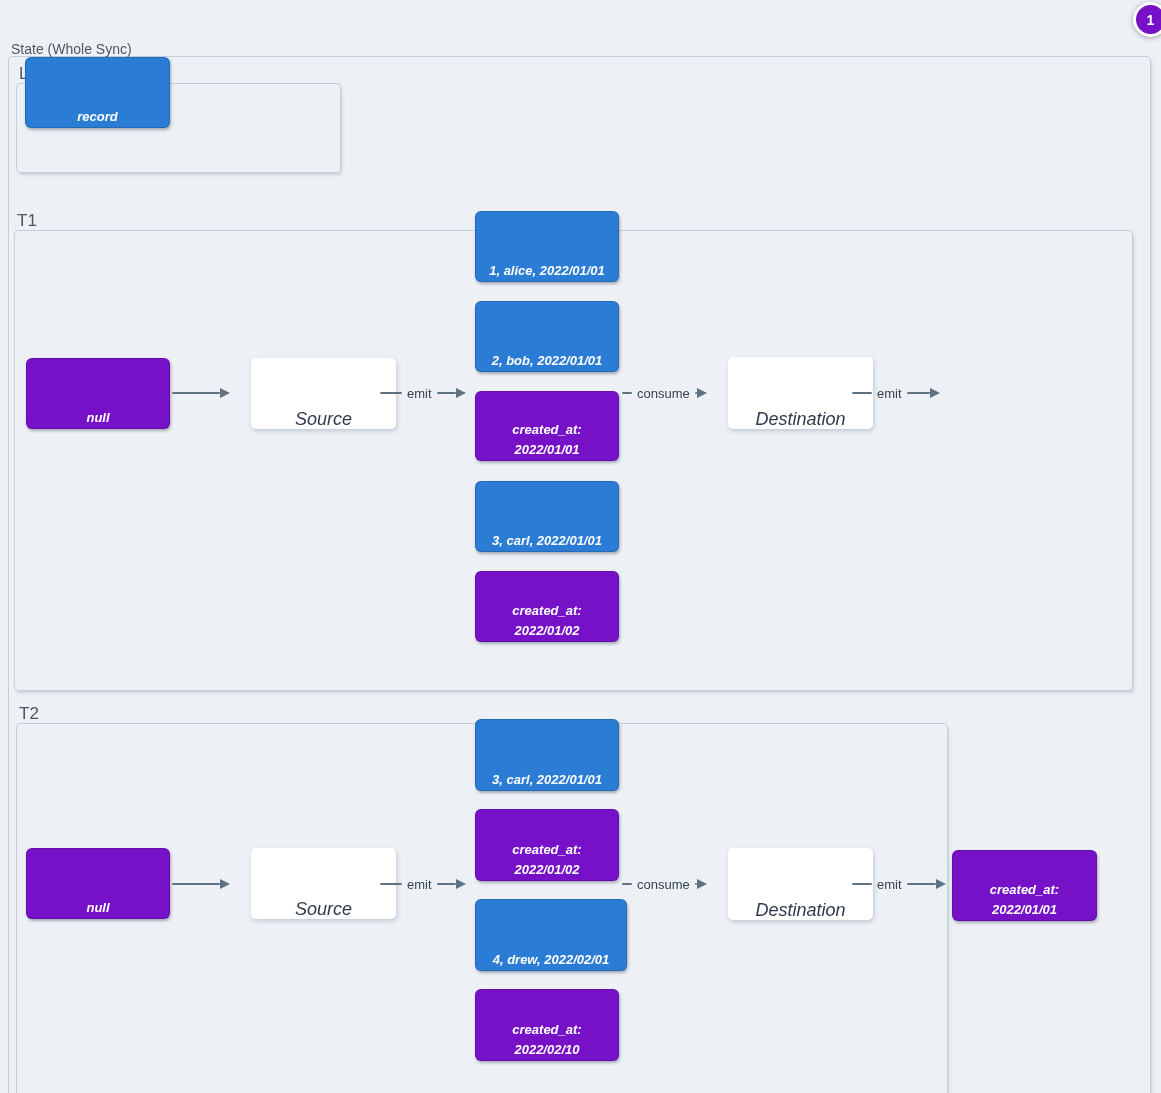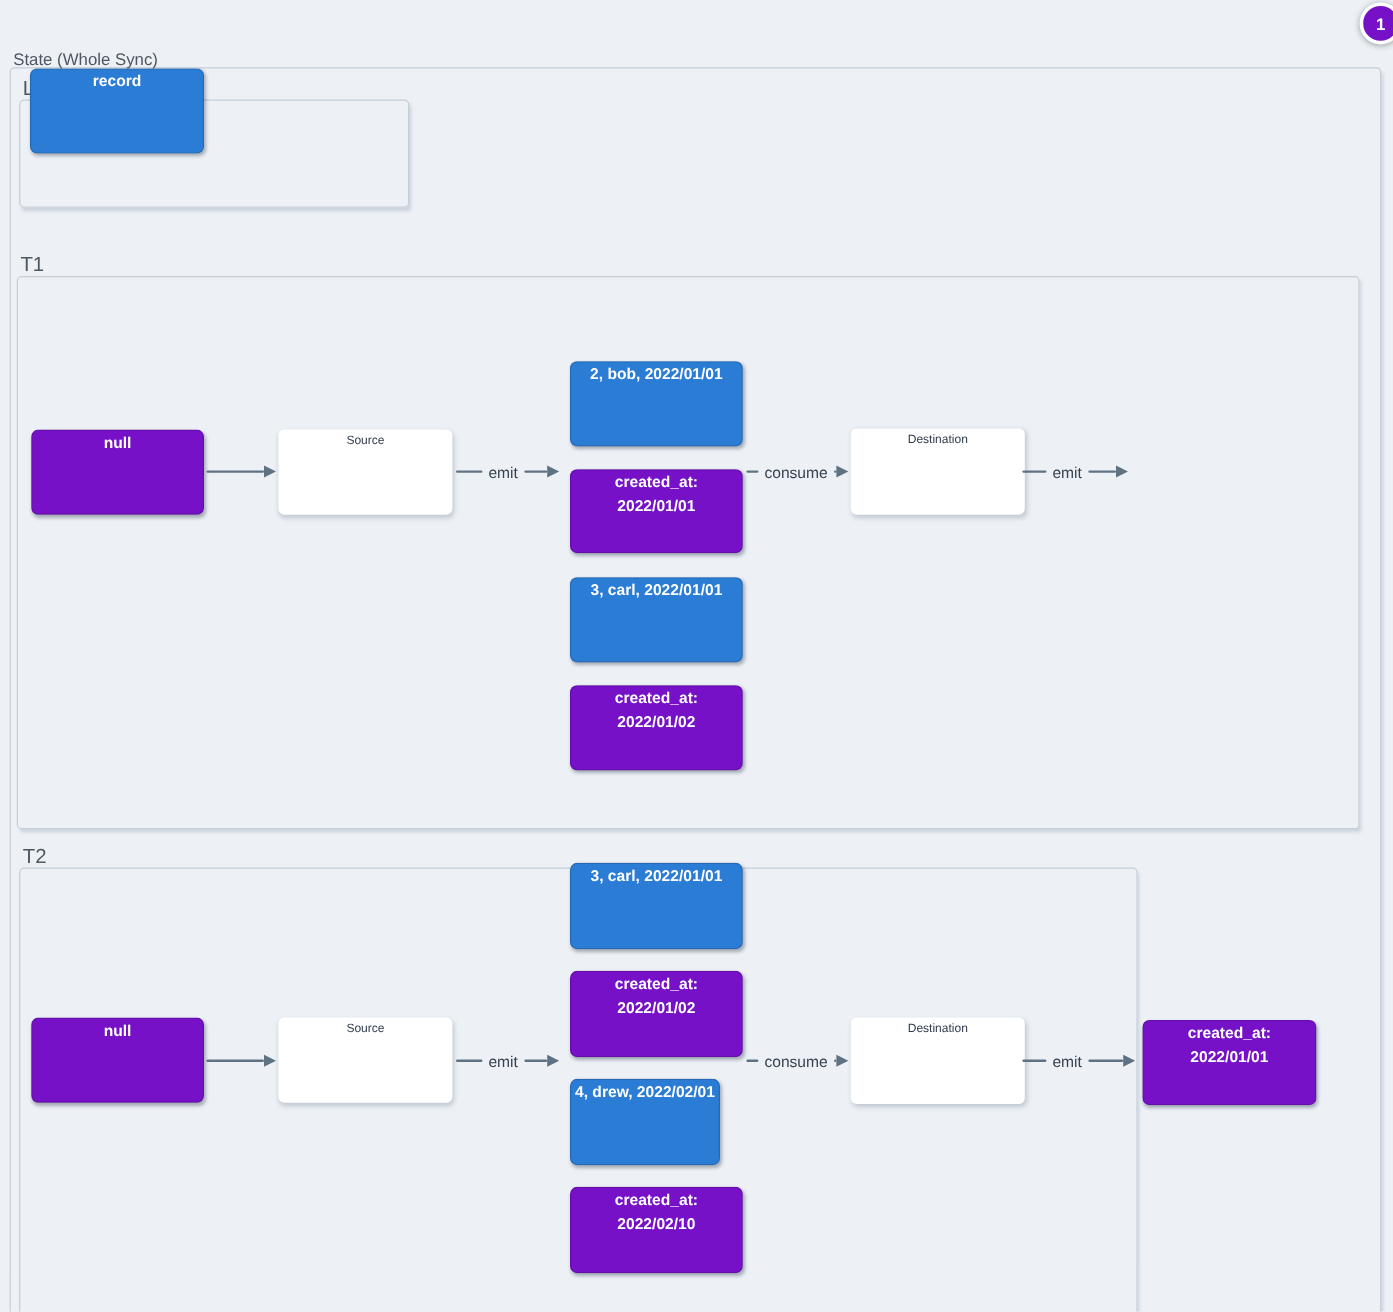--- a/index.html
+++ b/index.html
@@ -24,38 +24,39 @@
   .container-label{
     position:absolute;left:2px;top:-18px;
     font-size:17px;line-height:15px;color:#4d5761;
     white-space:nowrap;
   }
   .container-label.title{font-size:14px;top:-15px;line-height:14px;}
 
   
   .node{
     position:absolute;box-sizing:border-box;
-    display:flex;align-items:flex-start;justify-content:center;
+    display:flex;align-items:flex-end;justify-content:center;
     text-align:center;border-radius:6px;
-    font-size:13px;line-height:20px;
+    font-size:13px;line-height:20px;font-style:italic;
   }
   .node.record{
     background:var(--record,#2b7cd4);color:#fff;font-weight:700;
     border:1px solid rgba(0,0,0,0.14);
     box-shadow:1px 2px 3px rgba(30,40,60,0.35);
   }
   .node.state{
     background:var(--state,#7611c7);color:#fff;font-weight:700;
     border:1px solid rgba(0,0,0,0.14);
     box-shadow:1px 2px 3px rgba(30,40,60,0.35);
   }
   .node.plain{
-    background:#ffffff;color:#2f3b4c;font-weight:400;font-size:10px;
+    background:#ffffff;color:#2f3b4c;font-weight:400;font-size:18px;
     border-radius:5px;
     box-shadow:1px 2px 4px rgba(60,75,95,0.25);
+    margin-left:19px;
   }
   .ln{display:block;}
 
   
   .edge{
     position:absolute;height:18px;
     display:flex;align-items:center;
     color:#36434f;font-size:13px;font-weight:400;
     white-space:nowrap;
   }
@@ -121,20 +122,25 @@
 
   <div class="edge" style="left:380px;top:384px;width:86px;">
     <div class="seg" style="width:22px"></div>
     <div class="gap"></div>
     <span>emit</span>
     <div class="gap"></div>
     <div class="seg grow"></div>
     <div class="head"></div>
   </div>
 
+  <div class="node record" style="left:475px;top:211px;width:144px;height:71px;">
+    <div>
+        <span class="ln">1, alice, 2022/01/01</span>
+      </div>
+  </div>
   <div class="node record" style="left:475px;top:301px;width:144px;height:71px;">
     <div>
         <span class="ln">2, bob, 2022/01/01</span>
       </div>
   </div>
   <div class="node state" style="left:475px;top:391px;width:144px;height:70px;">
     <div>
       <span class="ln">created_at:</span>
       <span class="ln">2022/01/01</span>
     </div>
@@ -209,21 +215,21 @@
     <div>
         <span class="ln">3, carl, 2022/01/01</span>
       </div>
   </div>
   <div class="node state" style="left:475px;top:809px;width:144px;height:72px;">
     <div>
       <span class="ln">created_at:</span>
       <span class="ln">2022/01/02</span>
     </div>
   </div>
-  <div class="node record" style="left:475px;top:899px;width:125px;height:72px;">
+  <div class="node record" style="left:475px;top:899px;width:152px;height:72px;">
     <div>
         <span class="ln">4, drew, 2022/02/01</span>
       </div>
   </div>
   <div class="node state" style="left:475px;top:989px;width:144px;height:72px;">
     <div>
       <span class="ln">created_at:</span>
       <span class="ln">2022/02/10</span>
     </div>
   </div>

